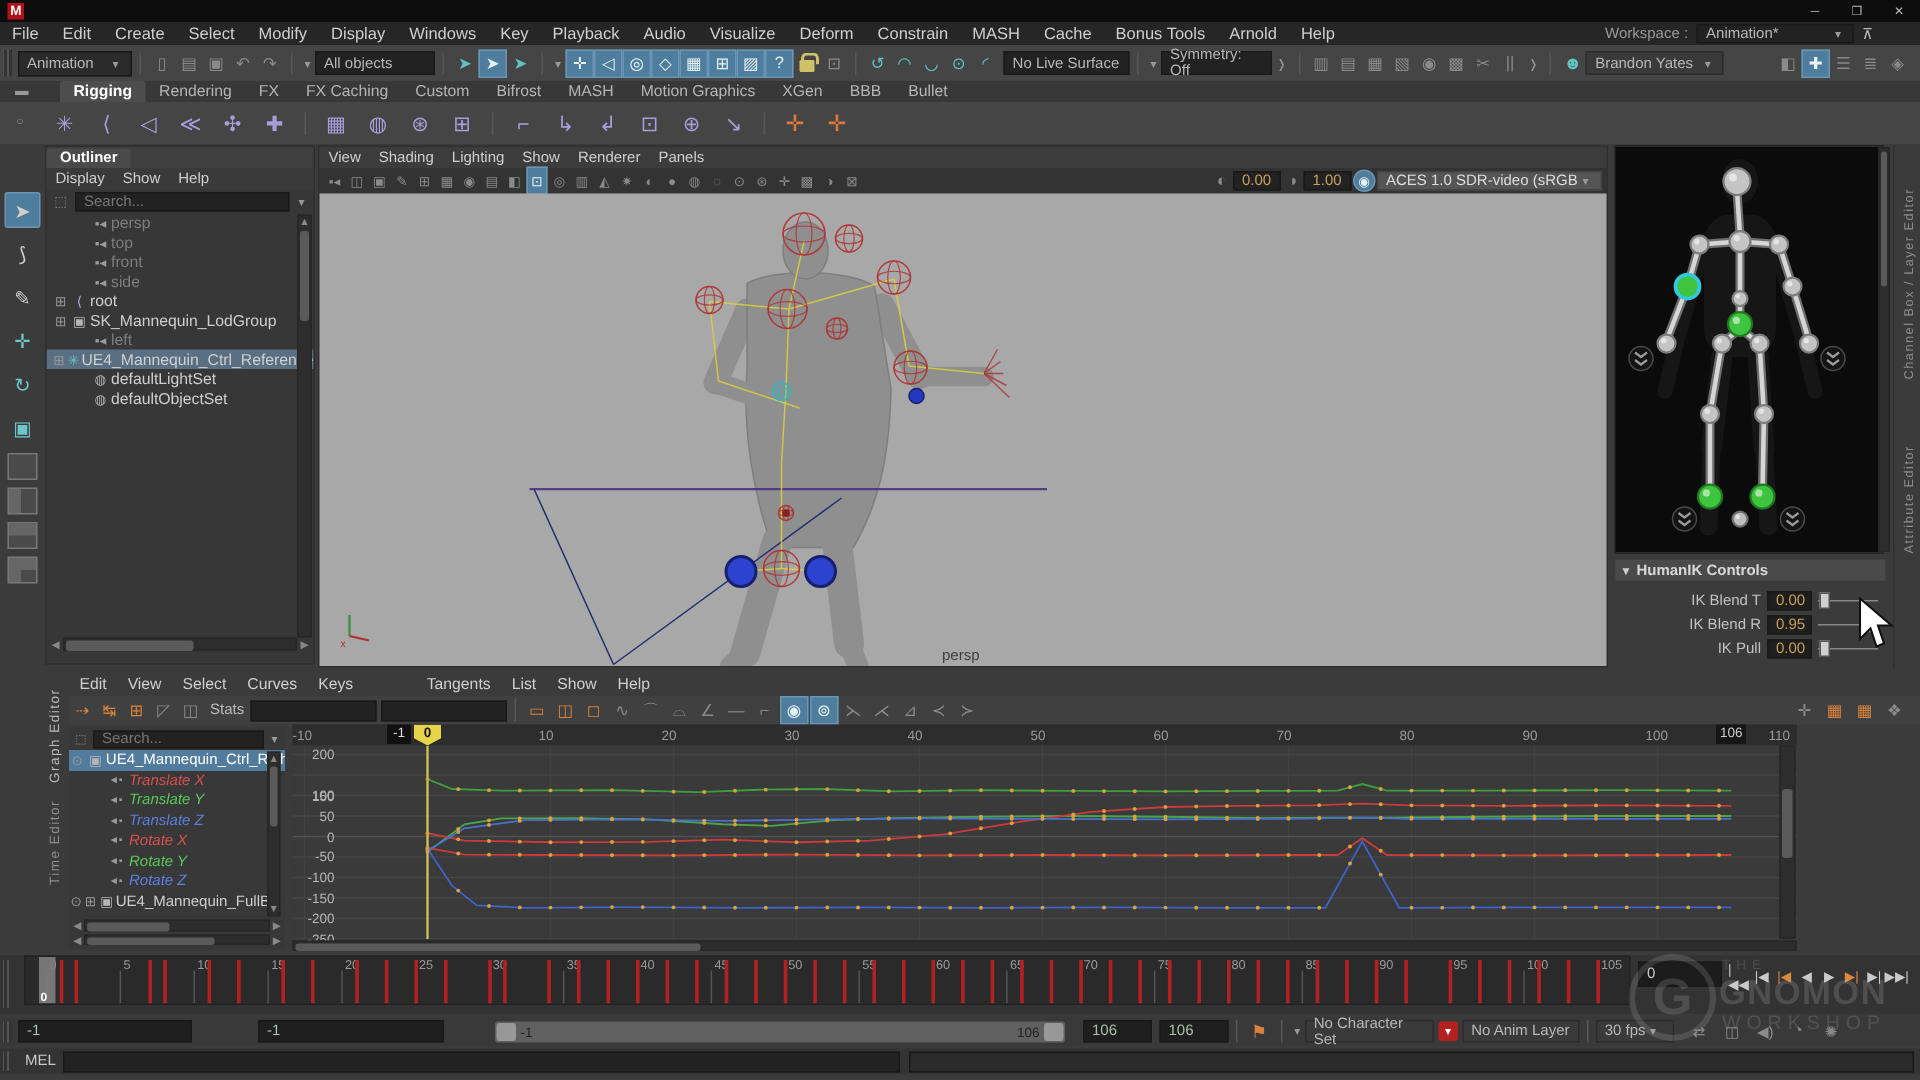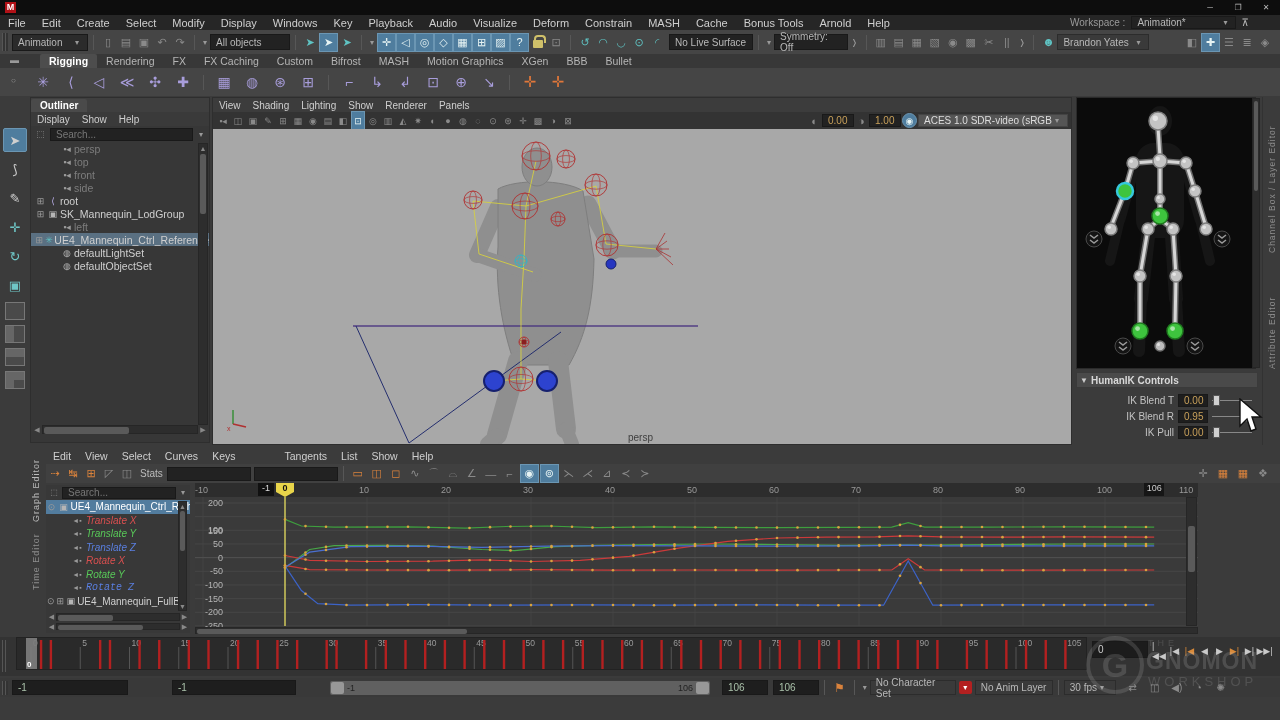--- a/index.html
+++ b/index.html
@@ -654,21 +654,21 @@
           <div class="trow" style="height: 13.5px; font-size: 10px; padding-left: 22px;">
             <span class="tic" style="color: rgb(154, 154, 154); font-size: 7px; width: 18px;">◄▪</span>
             <span style="font-style: italic; color: rgb(217, 79, 79);">Rotate X</span>
           </div>
           <div class="trow" style="height: 13.5px; font-size: 10px; padding-left: 22px;">
             <span class="tic" style="color: rgb(154, 154, 154); font-size: 7px; width: 18px;">◄▪</span>
             <span style="font-style: italic; color: rgb(88, 200, 88);">Rotate Y</span>
           </div>
           <div class="trow" style="height: 13.5px; font-size: 10px; padding-left: 22px;">
             <span class="tic" style="color: rgb(154, 154, 154); font-size: 7px; width: 18px;">◄▪</span>
-            <span style="font-style: italic; color: rgb(90, 127, 224); font-family: Liberation Mono, monospace;">Rotate Z</span>
+            <span style="font-style: italic; color: rgb(90, 127, 224);">Rotate Z</span>
           </div>
           <div class="trow" style="height: 13.5px; font-size: 10px;">
             <span class="exp">⊙</span>
             <span class="exp">⊞</span>
             <span class="tic" style="color: rgb(181, 181, 181);">▣</span>
             <span style="color: rgb(207, 207, 207); overflow: hidden; white-space: nowrap;">UE4_Mannequin_FullBody</span>
             <span class="caret">▾</span>
           </div>
         </div>
       <div class="row" style="height:10px;padding:0 1px">
@@ -1184,20 +1184,27 @@
       </div>
     <span id="rangeicons" class="row" style="gap:4px;margin-left:8px">
         <span class="ic dim" style="font-size: 10px;">⇄</span>
         <span class="ic dim" style="font-size: 10px;">◫</span>
         <span class="ic dim" style="font-size: 10px;">◀)</span>
         <span class="ic dim" style="font-size: 10px;">◔</span>
         <span class="ic dim" style="font-size: 10px;">✺</span>
       </span>
   </div>
 
+  <div class="abs row" id="cmdline" style="left:0;top:699px;width:1280px;height:17px;background:#333">
+    <div class="grip" style="height:13px;margin:0 4px 0 2px"></div>
+    <span style="color:#c8c8c8;font-size:10px;width:30px;text-align:center">MEL</span>
+    <div class="fld" style="width:558px;height:14px;background:#222"></div>
+    <div style="width:6px"></div>
+    <div class="fld" style="flex:1;height:14px;background:#2a2a2a;margin-right:4px"></div>
+  </div>
 
   <div class="abs" id="watermark" style="left:1082px;top:630px;width:196px;height:88px;opacity:.8;pointer-events:none">
     <div style="position:absolute;left:4px;top:6px;width:58px;height:58px;border:4px solid rgba(210,210,210,.20);border-radius:50%;color:rgba(210,210,210,.22);font-size:34px;font-weight:bold;display:flex;align-items:center;justify-content:center">G</div>
     <div style="position:absolute;left:66px;top:8px;color:rgba(210,210,210,.20);font-size:9px;letter-spacing:4px">THE</div>
     <div style="position:absolute;left:64px;top:18px;color:rgba(210,210,210,.22);font-size:23px;font-weight:bold;letter-spacing:1px">GNOMON</div>
     <div style="position:absolute;left:66px;top:44px;color:rgba(210,210,210,.20);font-size:13px;letter-spacing:4px">WORKSHOP</div>
   </div>
 
   <svg class="abs" style="left:1238px;top:398px;z-index:99" width="26" height="36">
     <path d="M2,1 L2,28 L9,21 L13,33 L18,31 L14,19 L23,19 Z" fill="#fff" stroke="#111" stroke-width="1.4"></path>

